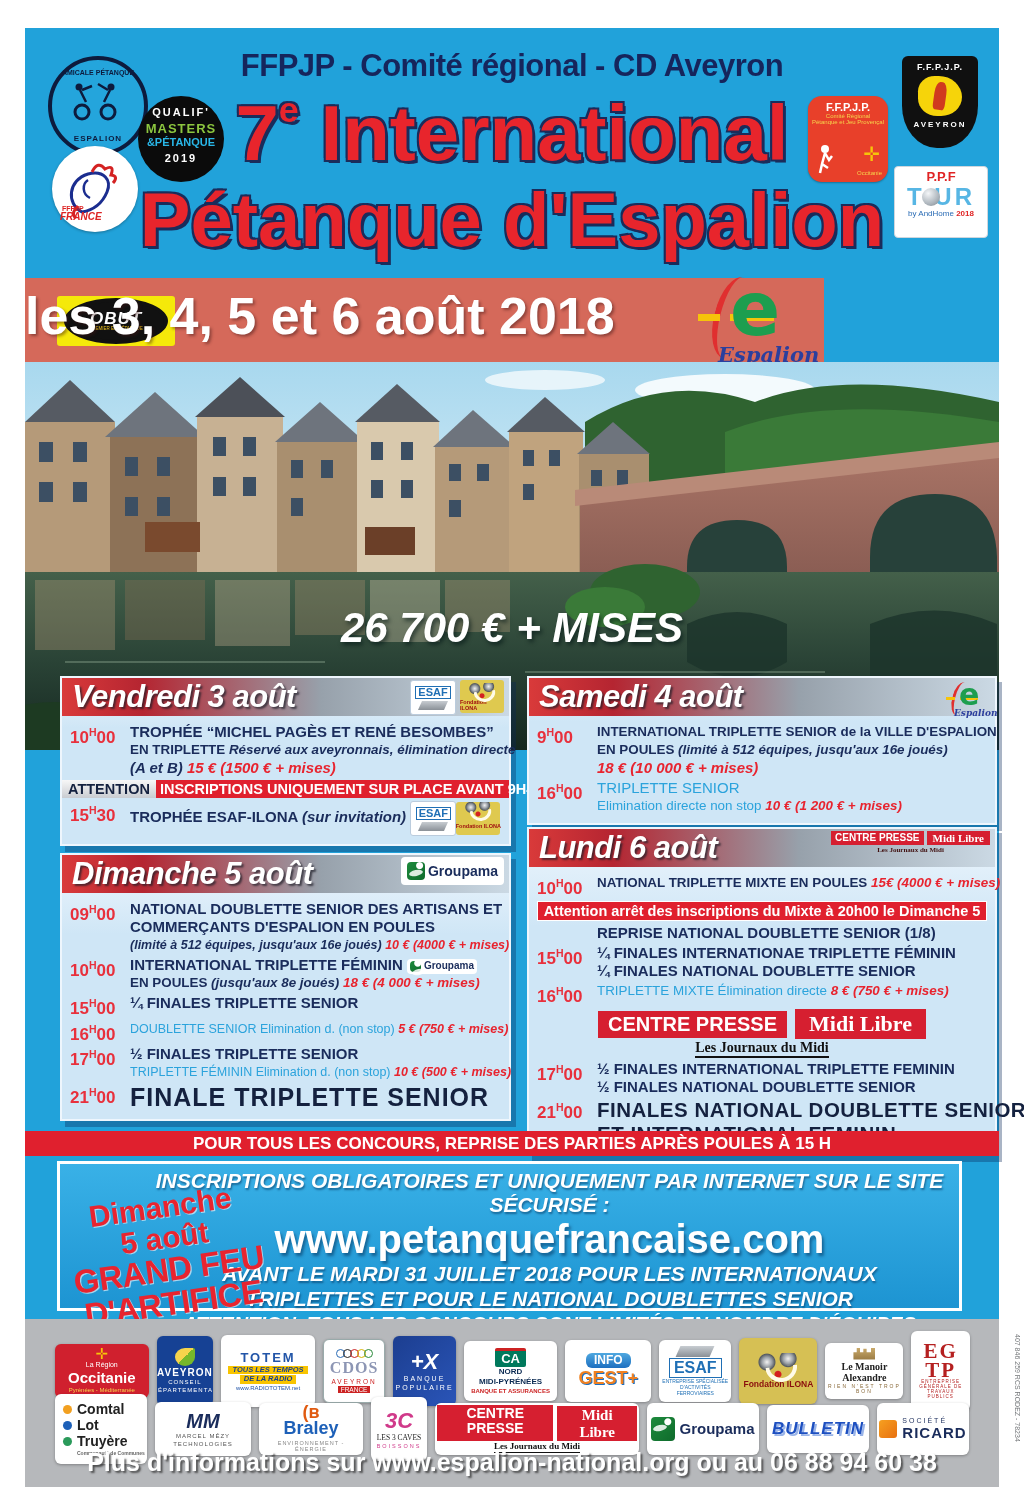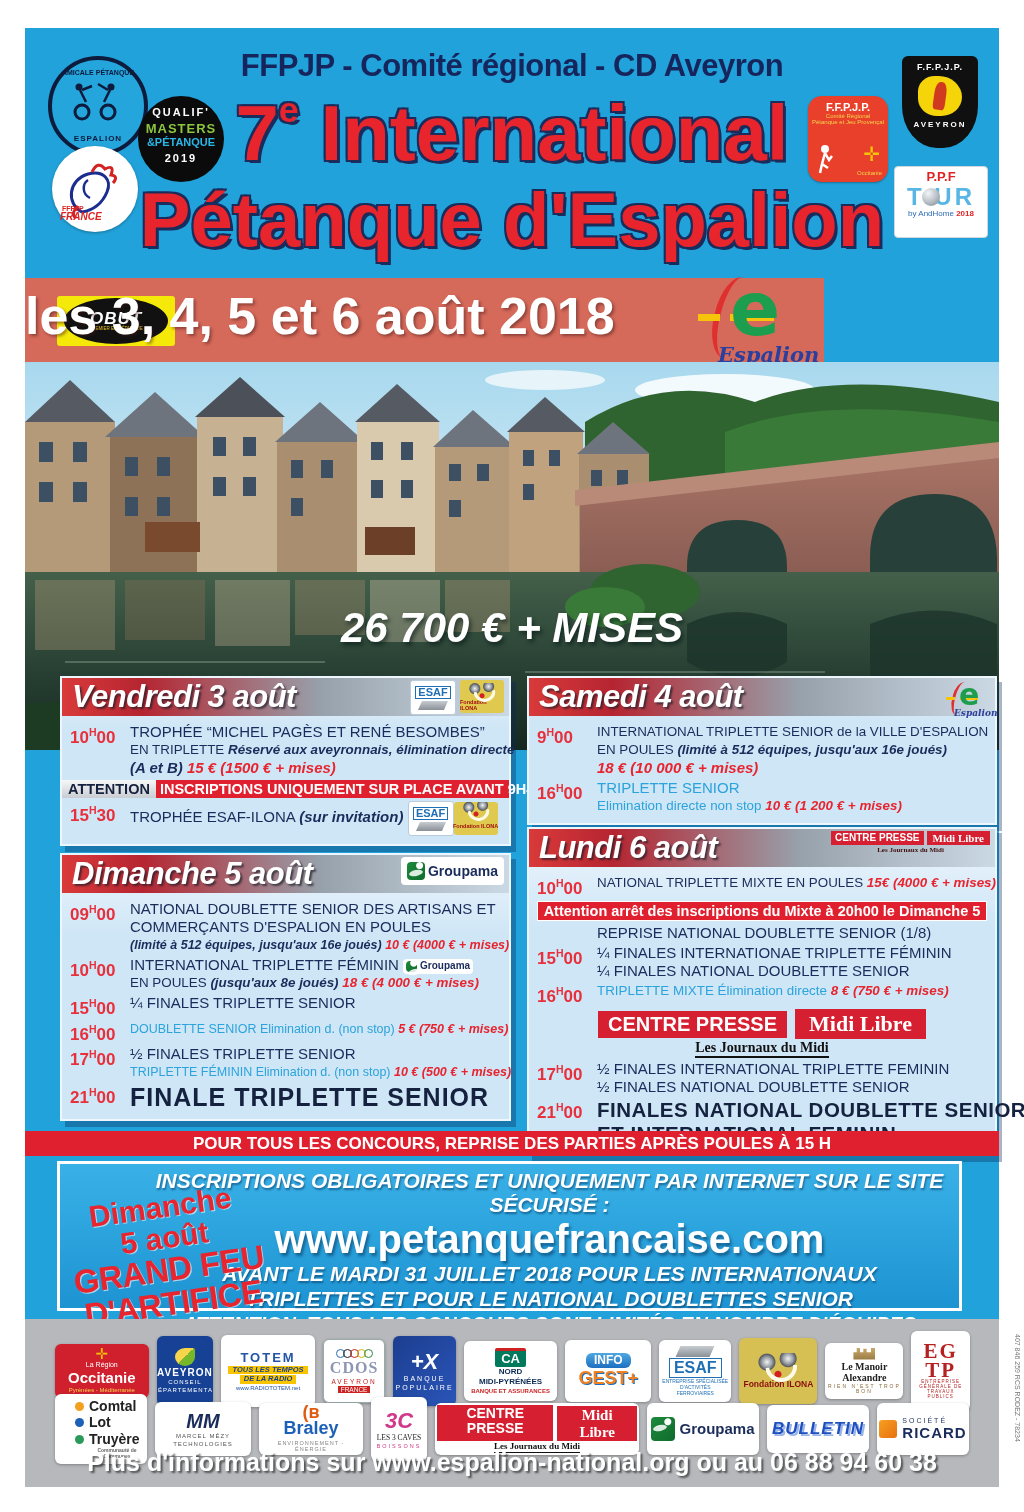--- a/index.html
+++ b/index.html
@@ -75,21 +75,21 @@
   .p-title{font-size:31px;font-weight:bold;font-style:italic;color:#fff;padding-left:10px;letter-spacing:-0.5px;text-shadow:2px 2px 2px rgba(30,30,40,.7);white-space:nowrap;}
   .p-hlogos{position:absolute;right:5px;top:2px;display:flex;gap:4px;align-items:flex-start;}
   .p-body{padding:5px 8px 6px;}
   .s-row{display:flex;margin:2px 0;}
   .s-time{flex:0 0 60px;color:#e8303c;font-weight:bold;font-size:17px;line-height:18px;}
   .s-time sup{font-size:62%;}
   .s-lines{flex:1;min-width:0;}
   .s-line{font-size:15px;line-height:18px;white-space:nowrap;}
   .s-line.fit{font-size:13.4px;}
   .s-line.fit2{font-size:12.5px;}
-  .t-n{color:#1a2c5b;font-weight:normal;}
+  .t-n{color:#1a2c5b;font-weight:bold;}
   .t-ni{color:#1a2c5b;font-weight:bold;font-style:italic;}
   .t-b{color:#2ba3dc;font-weight:normal;}
   .t-r{color:#e8242f;font-weight:bold;font-style:italic;}
   .t-big{color:#14213f;font-weight:bold;font-size:25px;letter-spacing:1px;line-height:28px;}
   .t-big2{color:#14213f;font-weight:bold;font-size:20.5px;letter-spacing:0.5px;line-height:24px;}
   .attn{display:flex;align-items:center;margin:3px -8px;background:#e0202e;}
   .attn-pre{background:linear-gradient(180deg,#f7f7f7,#c9ccd1);color:#14213f;font-weight:bold;font-size:14.5px;padding:1px 6px;}
   .attn-txt{color:#fff;font-weight:bold;font-size:14.5px;padding:1px 4px;white-space:nowrap;}
   .redband{margin:3px 0;background:#e0202e;border:1.5px solid #fff;color:#fff;font-weight:bold;font-size:14.5px;text-align:center;padding:1px 2px;}
   .press-big{text-align:center;margin:4px 0 2px;}
@@ -192,21 +192,21 @@
       radial-gradient(circle at 50% 82%,#d42020 0 3px,transparent 4px);}
   .sp-ilona .smile{left:11px;top:13px;width:24px;height:12px;border-width:4px;}
   .sp-ilona .spl-0{color:#8a0d0d;font-weight:bold;font-size:8.5px;}
   .sp-manoir{width:80px;height:56px;}
   .sp-manoir .spl-0{color:#222;font-family:"Liberation Serif",serif;font-weight:bold;font-size:10px;}
   .sp-manoir .spl-1{color:#8a6a3a;font-size:5px;letter-spacing:2px;}
   .ico-castle{width:22px;height:12px;background:linear-gradient(180deg,#c9a96a,#9a7b44);clip-path:polygon(0 100%,0 40%,15% 40%,15% 0,30% 0,30% 40%,45% 40%,45% 10%,60% 10%,60% 40%,80% 40%,80% 0,100% 0,100% 100%);}
   .sp-egtp{width:60px;height:80px;}
   .sp-egtp .spl-0,.sp-egtp .spl-1{color:#b52020;font-family:"Liberation Serif",serif;font-weight:bold;font-size:21px;line-height:18px;letter-spacing:2px;}
   .sp-egtp .spl-2{color:#b52020;font-size:4.5px;letter-spacing:1px;}
-  .sp-comtal{width:92px;height:70px;align-items:flex-start;padding-left:20px;}
+  .sp-comtal{width:92px;height:70px;align-items:flex-start;padding-left:8px;}
   .sp-comtal .spl{font-weight:bold;font-size:14px;color:#222;position:relative;padding-left:14px;}
   .sp-comtal .spl::before{content:"";position:absolute;left:0;top:3px;width:9px;height:9px;border-radius:50%;}
   .sp-comtal .spl-0::before{background:#f2a020;}
   .sp-comtal .spl-1::before{background:#1d60b8;}
   .sp-comtal .spl-2::before{background:#2a9a5a;}
   .sp-comtal .spl-3{font-size:5px;color:#666;padding-left:14px;}
   .sp-comtal .spl-3::before{display:none;}
   .sp-mezy{width:96px;height:54px;}
   .sp-mezy .spl-0{color:#1a2c5b;font-weight:bold;font-style:italic;font-size:20px;}
   .sp-mezy .spl-1,.sp-mezy .spl-2{color:#555;font-size:6px;letter-spacing:1px;}

